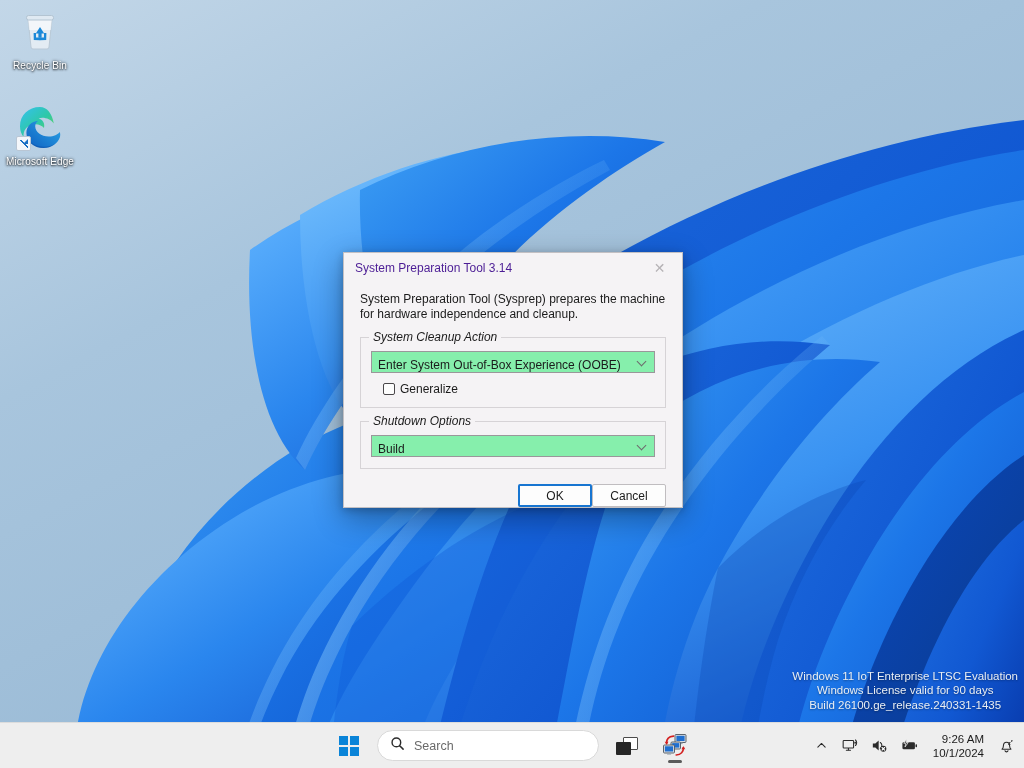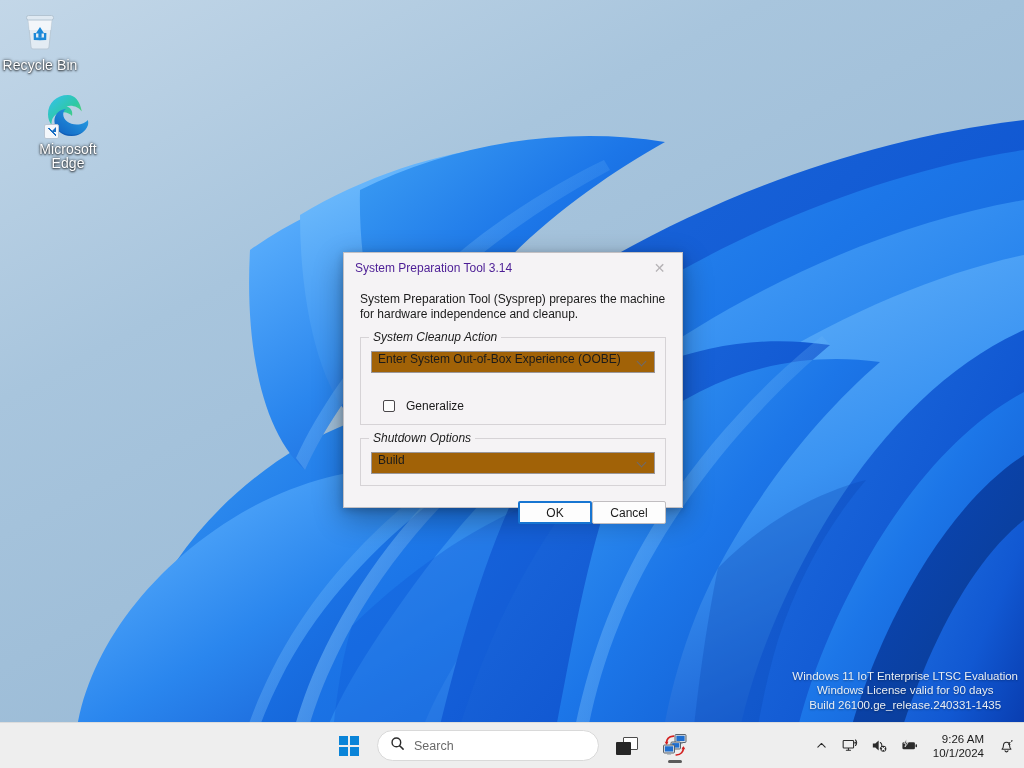--- a/index.html
+++ b/index.html
@@ -29,28 +29,28 @@
     width: 78px;
     text-align: center;
     user-select: none;
   }
   .desk-icon .glyph {
     width: 48px; height: 48px;
     margin: 0 auto 3px auto;
     position: relative;
   }
   .desk-icon .cap {
-    font-size: 14px;
+    font-size: 10px;
     line-height: 13.5px;
     color: #ffffff;
     text-shadow: 0 0 3px rgba(0,0,0,.85), 0 1px 2px rgba(0,0,0,.7);
     letter-spacing: .1px;
   }
   #icon-recycle { left: 1px; top: 8px; }
-  #icon-edge    { left: 1px; top: 92px; margin-left: 28px; }
+  #icon-edge    { left: 1px; top: 104px; }
 
   .shortcut-arrow {
     position: absolute;
     left: 0; bottom: 1px;
     width: 15px; height: 15px;
     background: #f4f7fb;
     border: 1px solid #b9c6d4;
     border-radius: 2px;
   }
   .shortcut-arrow::after {
@@ -139,24 +139,24 @@
     padding: 0 4px;
     font-size: 12px;
     color: #1b1b1b;
     white-space: nowrap;
     font-style: italic;
   }
 
   .combo {
     position: relative;
     height: 22px;
-    background: #a16207;
+    background: #86efac;
     border: 1px solid #9a979a;
     display: flex;
-    align-items: flex-start;
+    align-items: flex-end;
     padding: 0 24px 0 6px;
     font-size: 12px;
     color: #1b1b1b;
     white-space: nowrap;
     overflow: hidden;
   }
   .combo .chev {
     position: absolute;
     right: 7px; top: 50%;
     width: 9px; height: 9px;
@@ -168,23 +168,22 @@
     left: 0; top: 1px;
     width: 6px; height: 6px;
     border-right: 1px solid #6d6a6d;
     border-bottom: 1px solid #6d6a6d;
     transform: rotate(45deg);
   }
 
   .checkrow {
     display: flex;
     align-items: center;
-    margin-top: 26px;
+    margin-top: 9px;
     padding-left: 12px;
-    gap: 6px;
   }
   .checkbox {
     width: 12px; height: 12px;
     border: 1px solid #4a474a;
     border-radius: 2px;
     background: #fdfdfd;
     margin-right: 5px;
     flex: none;
   }
   .checkrow .lbl { font-size: 12px; color: #1b1b1b; }

